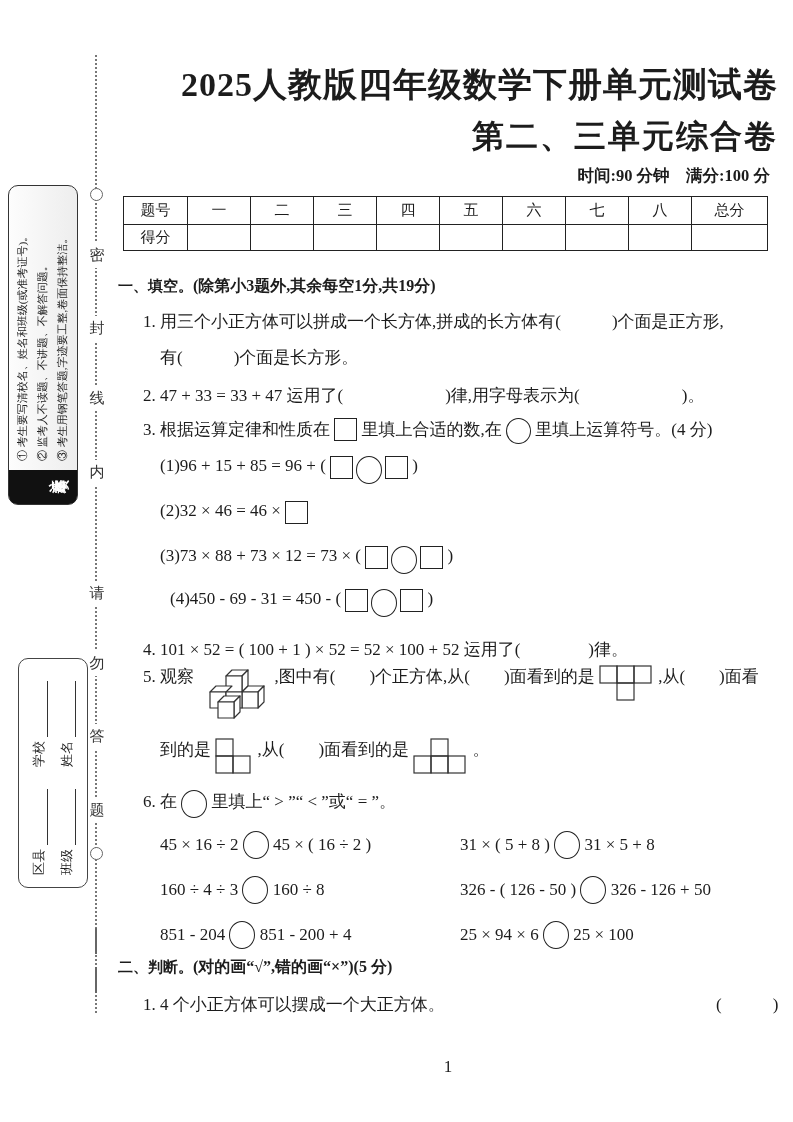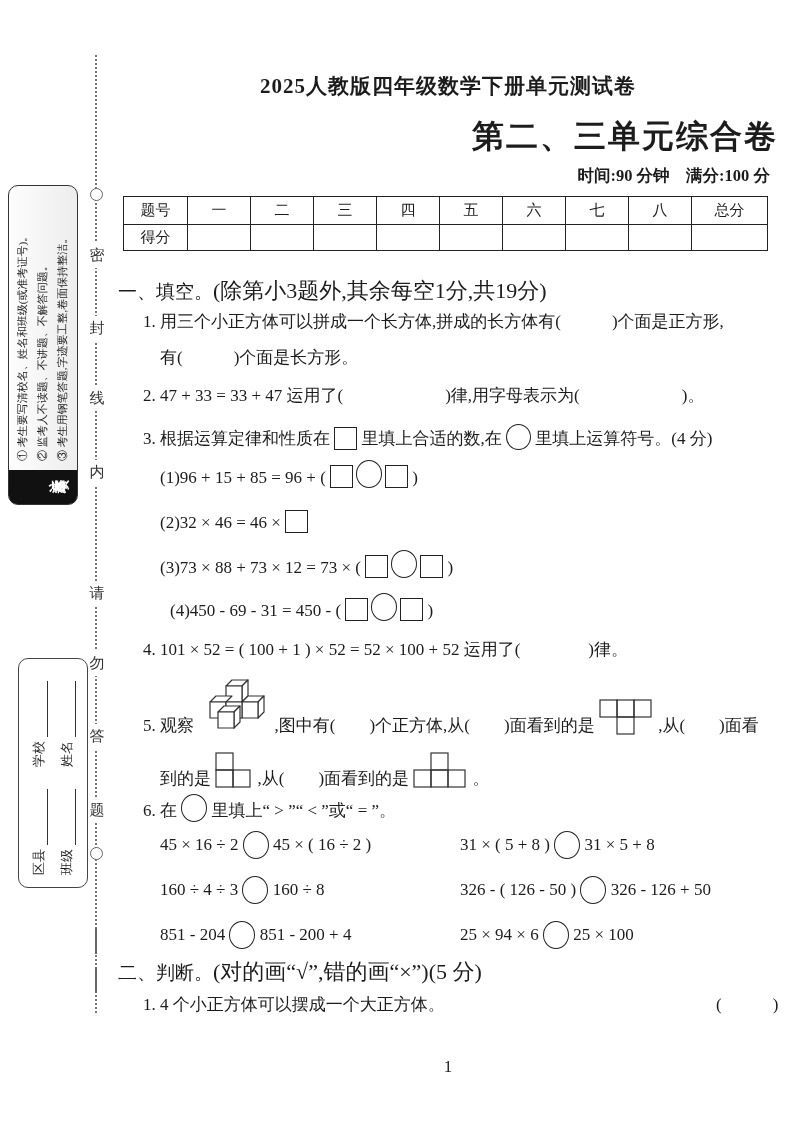--- a/index.html
+++ b/index.html
@@ -29,35 +29,35 @@
 
   .student-inner{width:230px;height:70px;transform:rotate(-90deg) translateX(-230px);
                  border:1.5px solid #444;border-radius:10px;background:#fff;
                  box-sizing:border-box;display:flex;flex-direction:column;justify-content:center;
                  gap:10px;padding:6px 12px;}
   .field-row{display:flex;align-items:flex-end;gap:4px;font-size:13px;}
   .field-line{border-bottom:1.2px solid #333;width:56px;height:14px;}
   .field-gap{width:14px;}
 
   
-  .title{left:118px;top:72px;width:660px;text-align:center;font-size:21px;font-weight:bold;letter-spacing:1px;}
+  .title{left:118px;top:62px;width:660px;text-align:right;font-size:34px;font-weight:bold;letter-spacing:1px;}
   .subtitle{left:118px;top:115px;width:660px;text-align:right;font-size:32px;font-weight:bold;letter-spacing:2px;}
   .examinfo{left:118px;top:165px;width:652px;text-align:right;font-size:16.5px;font-weight:bold;}
 
   
   table.score{position:absolute;left:123px;top:196px;border-collapse:collapse;table-layout:fixed;}
   table.score td{border:1.6px solid #222;text-align:center;font-size:15px;padding:0;}
   table.score tr:first-child td{height:27px;}
   table.score tr:last-child td{height:25px;}
 
   
   .ln{position:absolute;left:118px;font-size:17px;white-space:pre;}
-  .flexln{position:absolute;left:118px;display:flex;align-items:flex-end;white-space:pre;font-size:17px;}
-  .headbold{font-weight:normal;font-size:19px;margin-top:20px;}
-  .note{font-size:22px;}
+  .flexln{position:absolute;left:118px;display:flex;align-items:flex-start;white-space:pre;font-size:17px;}
+  .headbold{font-weight:bold;font-size:15px;margin-top:20px;}
+  .note{font-size:16px;font-weight:bold;}
   .bx{display:inline-block;width:21px;height:21px;border:1.3px solid #222;background:#fff;flex:none;}
   .crc{display:inline-block;width:24px;height:26px;border:1.3px solid #222;border-radius:50%;background:#fff;flex:none;}
   .crc.small{width:23px;height:24px;}
   .shape-gap{width:3px;flex:none;}
   .q6row{position:absolute;left:118px;width:660px;height:34px;}
   .q6cell{position:absolute;top:0;display:flex;align-items:center;white-space:pre;font-size:17px;height:34px;}
   .pagenum{left:118px;top:1057px;width:660px;text-align:center;font-size:17px;}
 </style>
 </head>
 <body>

